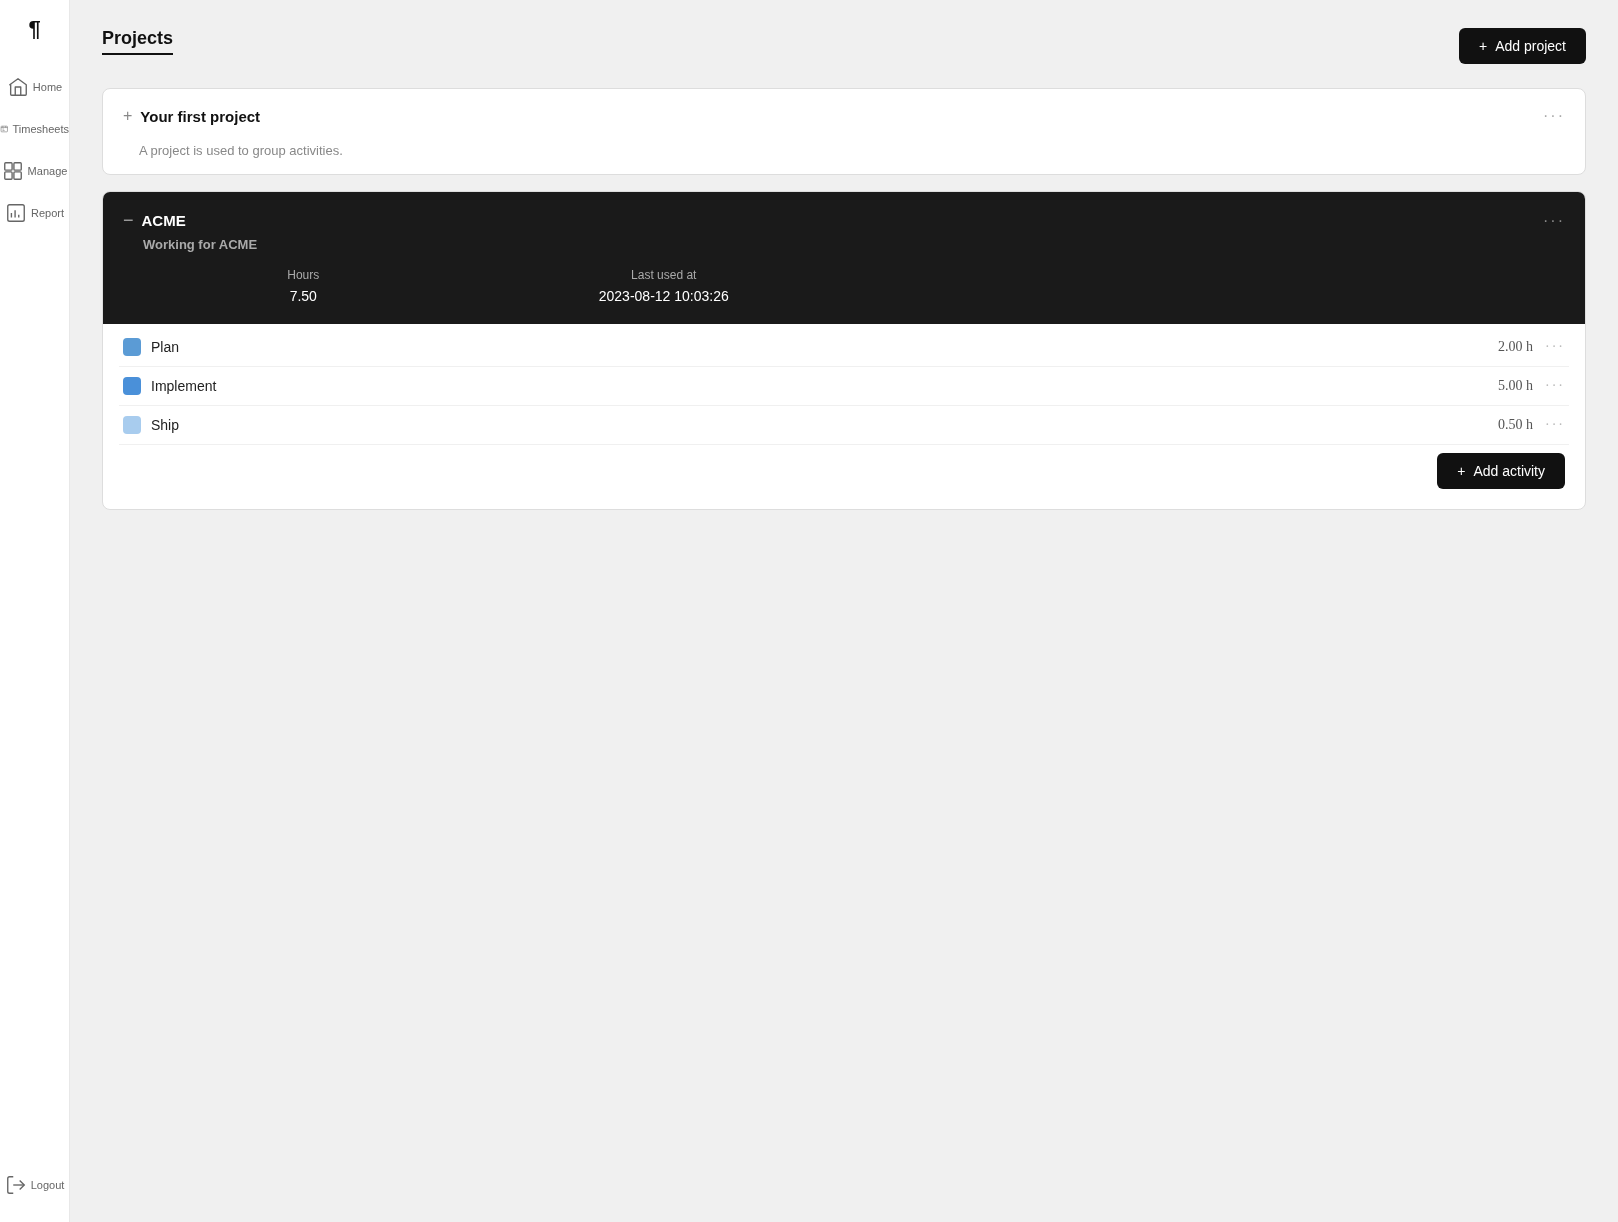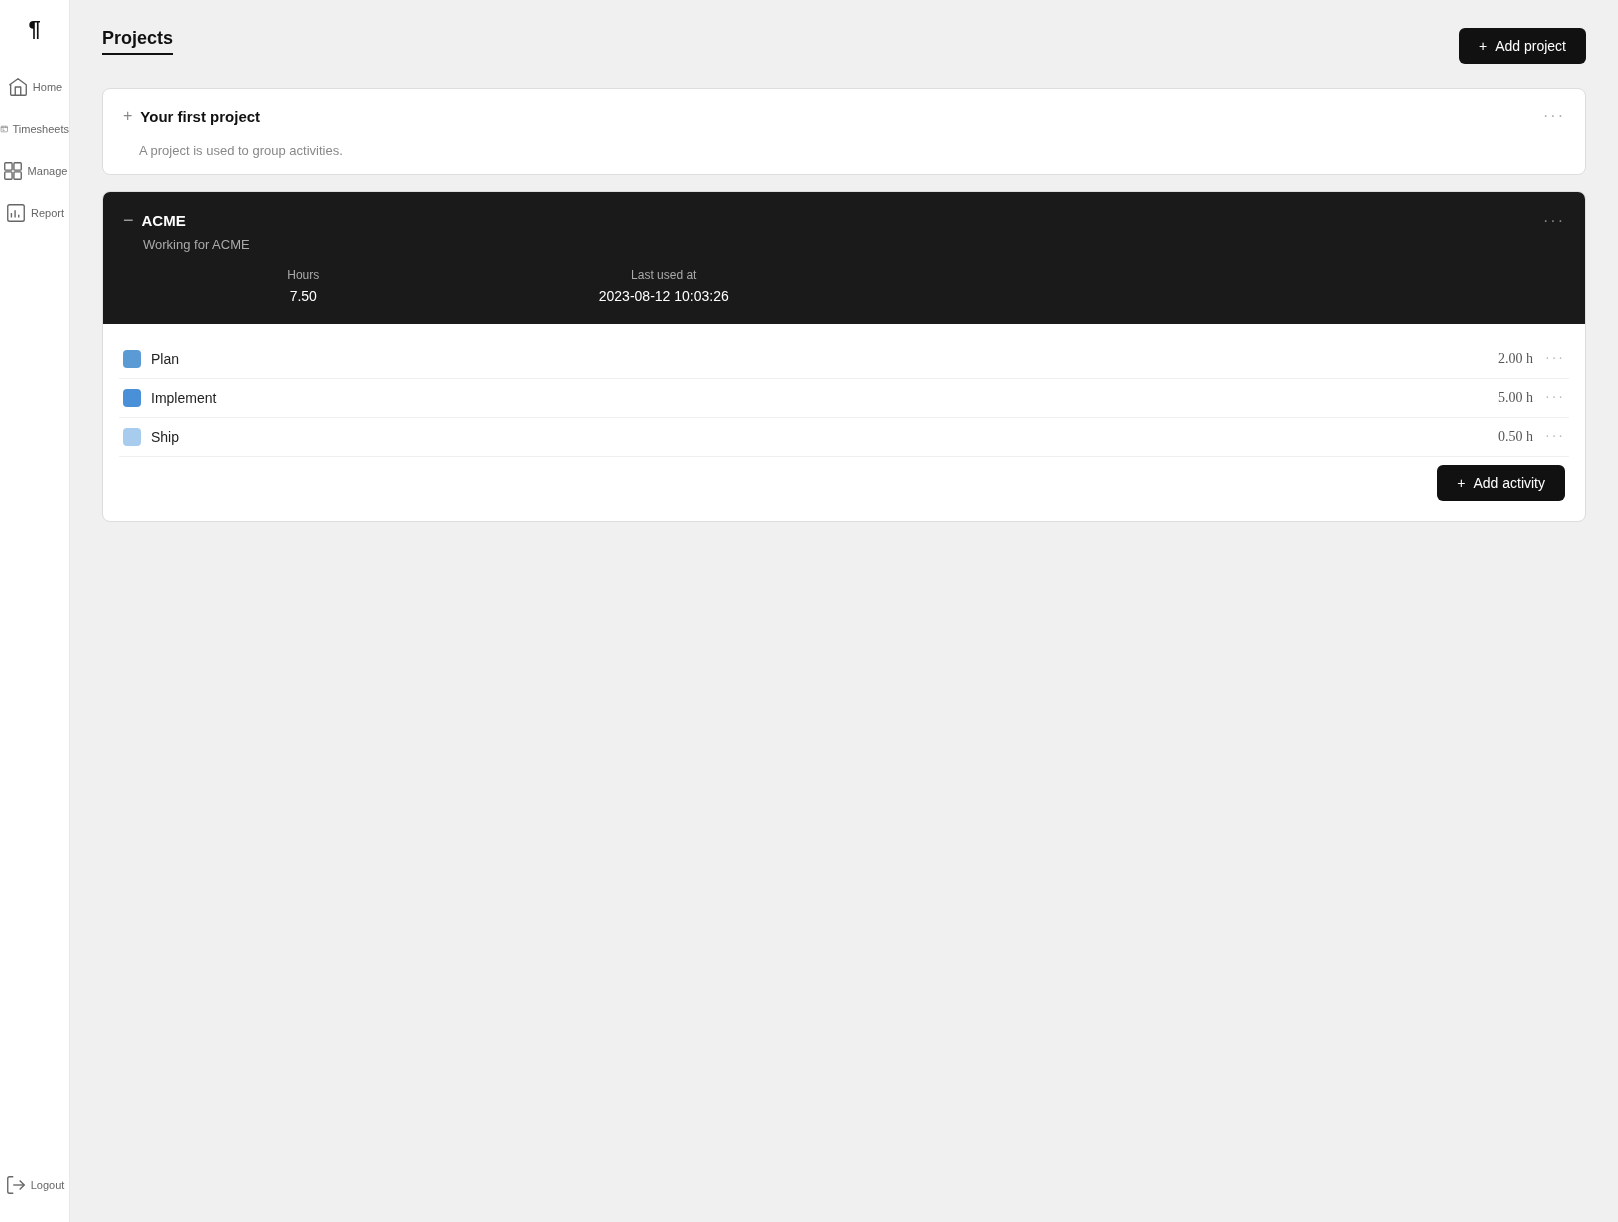--- a/index.html
+++ b/index.html
@@ -160,20 +160,21 @@
     }
     .acme-title {
       font-size: 15px;
       font-weight: 600;
     }
     .acme-subtitle {
       color: #aaa;
       font-size: 13px;
       margin-left: 20px;
       margin-bottom: 16px;
+      font-weight: bold;
     }
     .dots-menu-dark {
       color: #888;
       cursor: pointer;
       font-size: 16px;
       letter-spacing: 2px;
     }
     .acme-stats {
       display: grid;
       grid-template-columns: 1fr 1fr 1fr 1fr;
@@ -189,21 +190,21 @@
       margin-bottom: 6px;
     }
     .acme-stat-value {
       font-size: 14px;
       color: #fff;
       font-weight: 500;
     }
 
     
     .activities-list {
-      padding: 16px 16px 16px;
+      padding: 4px 16px 16px;
     }
     .activity-row {
       display: flex;
       align-items: center;
       justify-content: space-between;
       padding: 10px 4px;
       border-bottom: 1px solid #f0f0f0;
     }
     .activity-row:last-child { border-bottom: none; }
     .activity-left {

